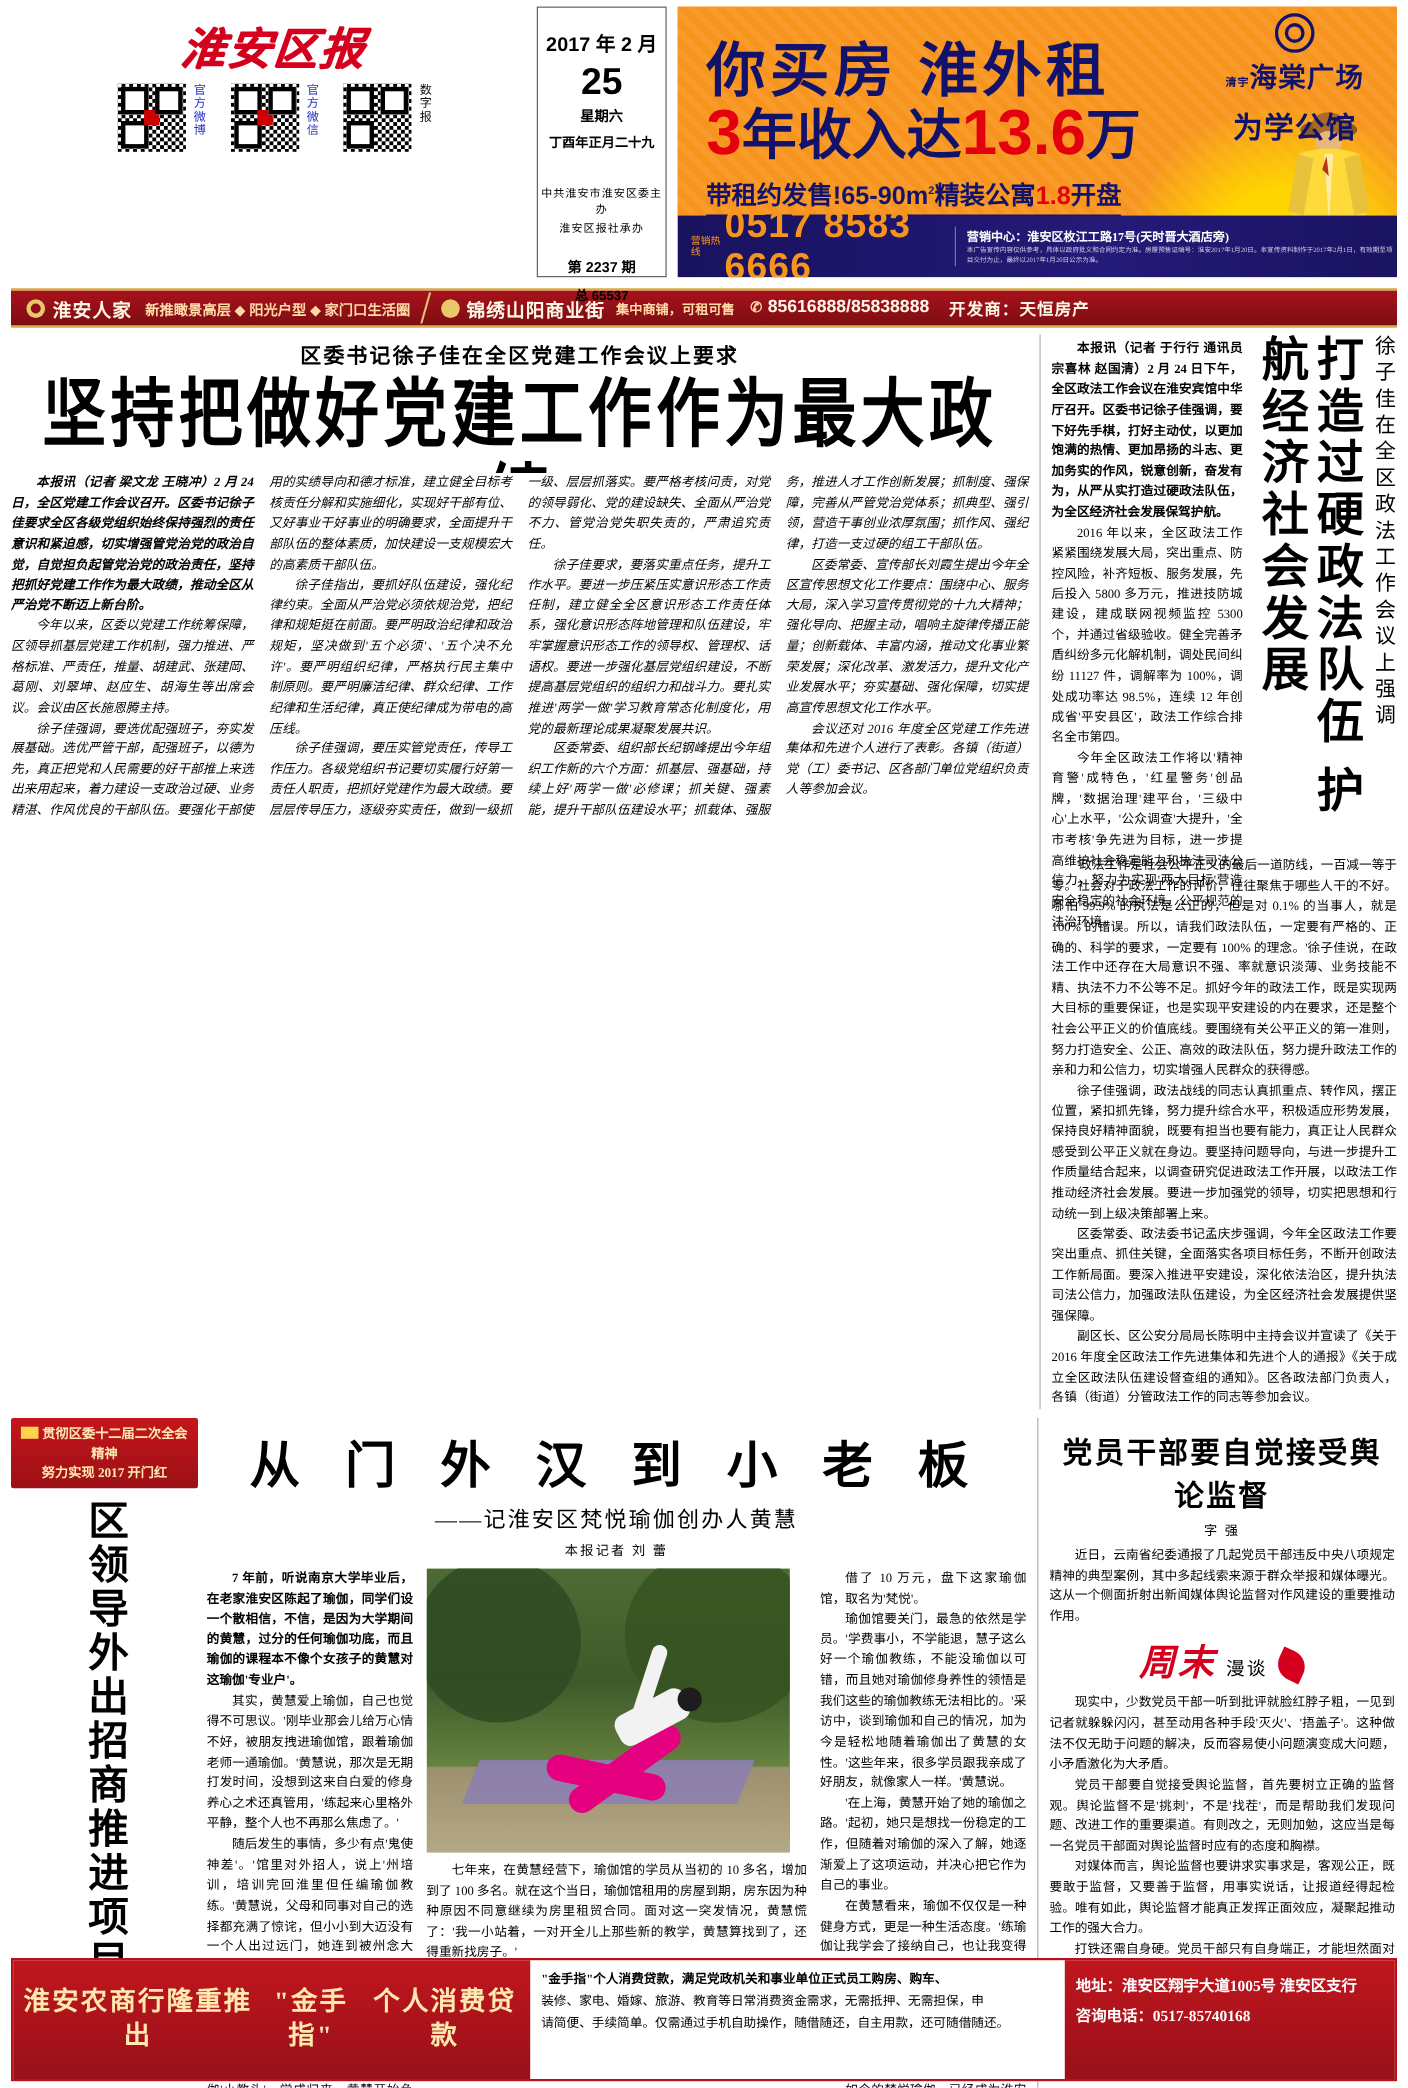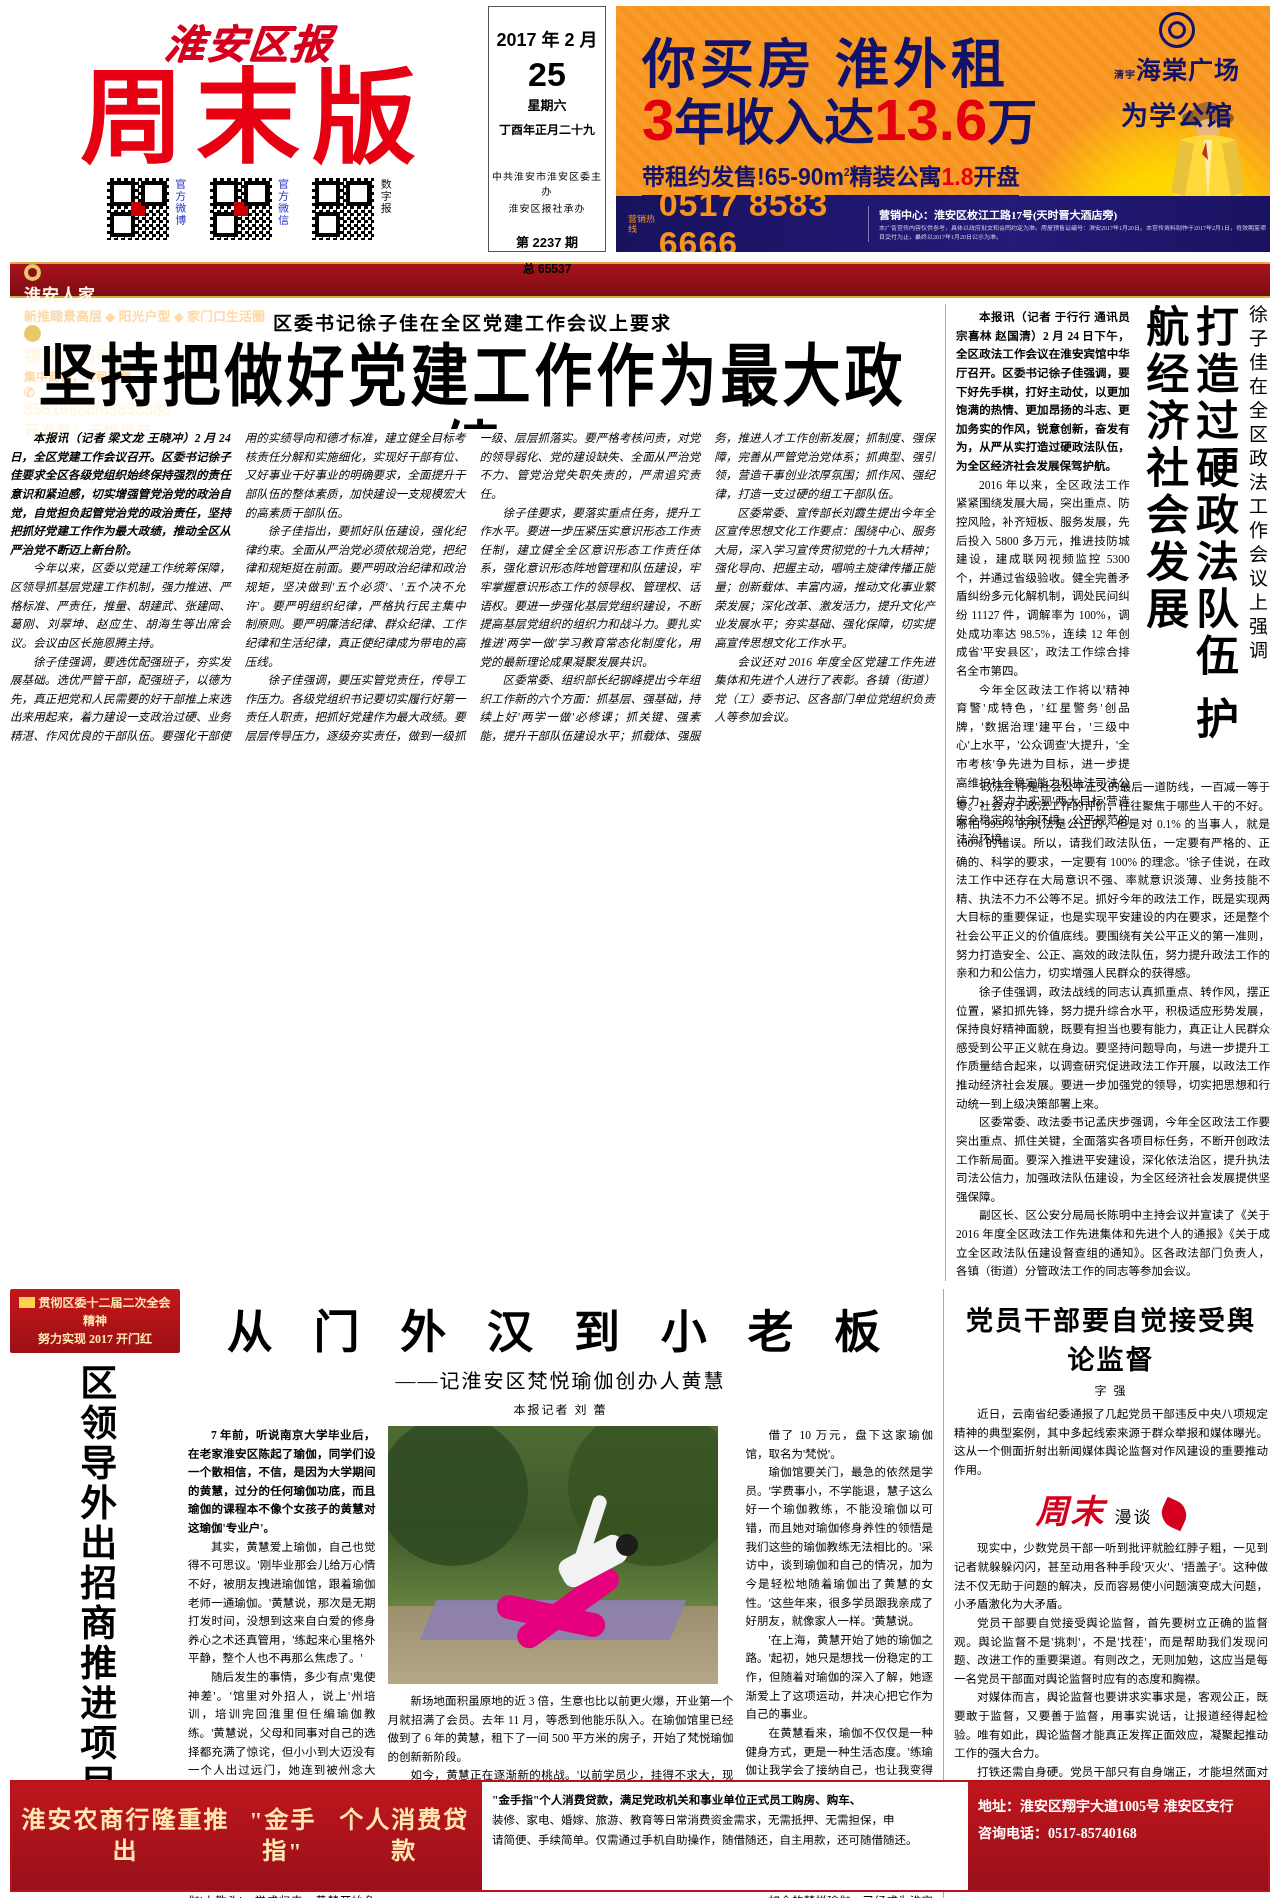--- a/index.html
+++ b/index.html
@@ -81,21 +81,21 @@
      background:linear-gradient(90deg,#18125e,#241a78 60%,#1a1360);display:flex;align-items:center;padding-left:12px;box-sizing:border-box;}
   .ad-tel-lab{font-size:9px;color:#f7941e;line-height:1.15;margin-right:3px;font-family:"Liberation Sans",sans-serif;}
   .ad-tel{font-size:34px;font-weight:bold;color:#f7941e;letter-spacing:1px;font-family:"Liberation Sans",sans-serif;}
   .ad-addr{border-left:1px solid #7d79b5;margin-left:10px;padding-left:10px;color:#fff;}
   .ad-addr .a1{font-size:11px;font-weight:bold;}
   .ad-addr .a2{font-size:6px;line-height:1.5;color:#cfcde6;margin-top:2px;}
 
   
   .navbar{height:36px;margin-top:4px;background:linear-gradient(#a8121b,#7d0d14);
     border-top:2px solid #d8b04a;border-bottom:2px solid #d8b04a;
-    display:flex;color:#ffe9c9;font-weight:bold;box-sizing:border-box;padding:0 14px;flex-direction:column;}
+    display:flex;align-items:center;color:#ffe9c9;font-weight:bold;box-sizing:border-box;padding:0 14px;}
   .nav-seal{width:17px;height:17px;border-radius:50%;background:#e8c86a;margin-right:7px;position:relative;flex:none;}
   .nav-seal:after{content:"";position:absolute;left:4px;top:4px;width:9px;height:9px;border-radius:50%;background:#8c1019;}
   .nav-t1{font-size:17px;color:#fff7e6;letter-spacing:1px;margin-right:12px;}
   .nav-t2{font-size:13px;color:#ffd9a6;letter-spacing:0px;}
   .nav-div{width:2px;height:28px;background:#e3c173;transform:skewX(-16deg);margin:0 13px;}
   .nav-ic{width:17px;height:17px;border-radius:50%;background:#e8c86a;margin-right:6px;flex:none;}
   .nav-t3{font-size:17px;color:#fff7e6;margin-right:10px;letter-spacing:1px;}
   .nav-t4{font-size:12px;color:#ffd9a6;margin-right:14px;}
   .nav-phicon{font-size:13px;color:#ffd9a6;margin-right:5px;}
   .nav-tel{font-size:16px;color:#fff7e6;font-family:"Liberation Sans",sans-serif;margin-right:18px;}
@@ -188,21 +188,20 @@
 </style>
 </head>
 <body>
 
 <div class="page">
 
   <div class="masthead">
 
     <div class="mh-left">
       <div class="mh-logo">淮安区报</div>
-      <div class="mh-big">周末版</div>
 
       <div class="qr-row">
         <div class="qr-item">
           <div class="qr">
               <span class="qr-b"></span>
               <span class="qr-c"></span>
             </div>
           <div class="qr-lab">官方微博</div>
         </div>
         <div class="qr-item">
@@ -349,20 +348,21 @@
             <div class="bush2"></div>
             <div class="path"></div>
             <div class="mat"></div>
             <div class="person-leg"></div>
             <div class="person-leg2"></div>
             <div class="person-top"></div>
             <div class="arm"></div>
             <div class="person-head"></div>
           </div>
           <div class="f-col" style="margin-top:8px">
+            <p>七年来，在黄慧经营下，瑜伽馆的学员从当初的 10 多名，增加到了 100 多名。就在这个当日，瑜伽馆租用的房屋到期，房东因为种种原因不同意继续为房里租贸合同。面对这一突发情况，黄慧慌了：'我一小站着，一对开全儿上那些新的教学，黄慧算找到了，还得重新找房子。'</p>
             <p>新场地面积虽原地的近 3 倍，生意也比以前更火爆，开业第一个月就招满了会员。去年 11 月，等悉到他能乐队入。在瑜伽馆里已经做到了 6 年的黄慧，租下了一间 500 平方米的房子，开始了梵悦瑜伽的创新新阶段。</p>
             <p>如今，黄慧正在逐渐新的桃战。'以前学员少，挂得不求大，现在也只需要向上下'，'瑜伽馆，今天的梵悦。它还是不够大了一个月的时间，迎合新瑜伽的教练和学员的瑜伽、动作分解训练。'黄慧说。为此，她经常跑北京、上海等地学习研究，加入了国内顶尖的瑜伽组织，提了多个全国瑜伽赛的奖项，带领团队的赞誉一对一'瑜伽私人教练方案提高。</p>
 
           </div>
         </div>
         <div class="f-col" style="position:relative">
           <p>借了 10 万元，盘下这家瑜伽馆，取名为'梵悦'。</p>
           <p>瑜伽馆要关门，最急的依然是学员。'学费事小，不学能退，慧子这么好一个瑜伽教练，不能没瑜伽以可错，而且她对瑜伽修身养性的领悟是我们这些的瑜伽教练无法相比的。'采访中，谈到瑜伽和自己的情况，加为今是轻松地随着瑜伽出了黄慧的女性。'这些年来，很多学员跟我亲成了好朋友，就像家人一样。'黄慧说。</p>
           <p>'在上海，黄慧开始了她的瑜伽之路。'起初，她只是想找一份稳定的工作，但随着对瑜伽的深入了解，她逐渐爱上了这项运动，并决心把它作为自己的事业。</p>
           <p>在黄慧看来，瑜伽不仅仅是一种健身方式，更是一种生活态度。'练瑜伽让我学会了接纳自己，也让我变得更加从容和坚韧。'她说。</p>

